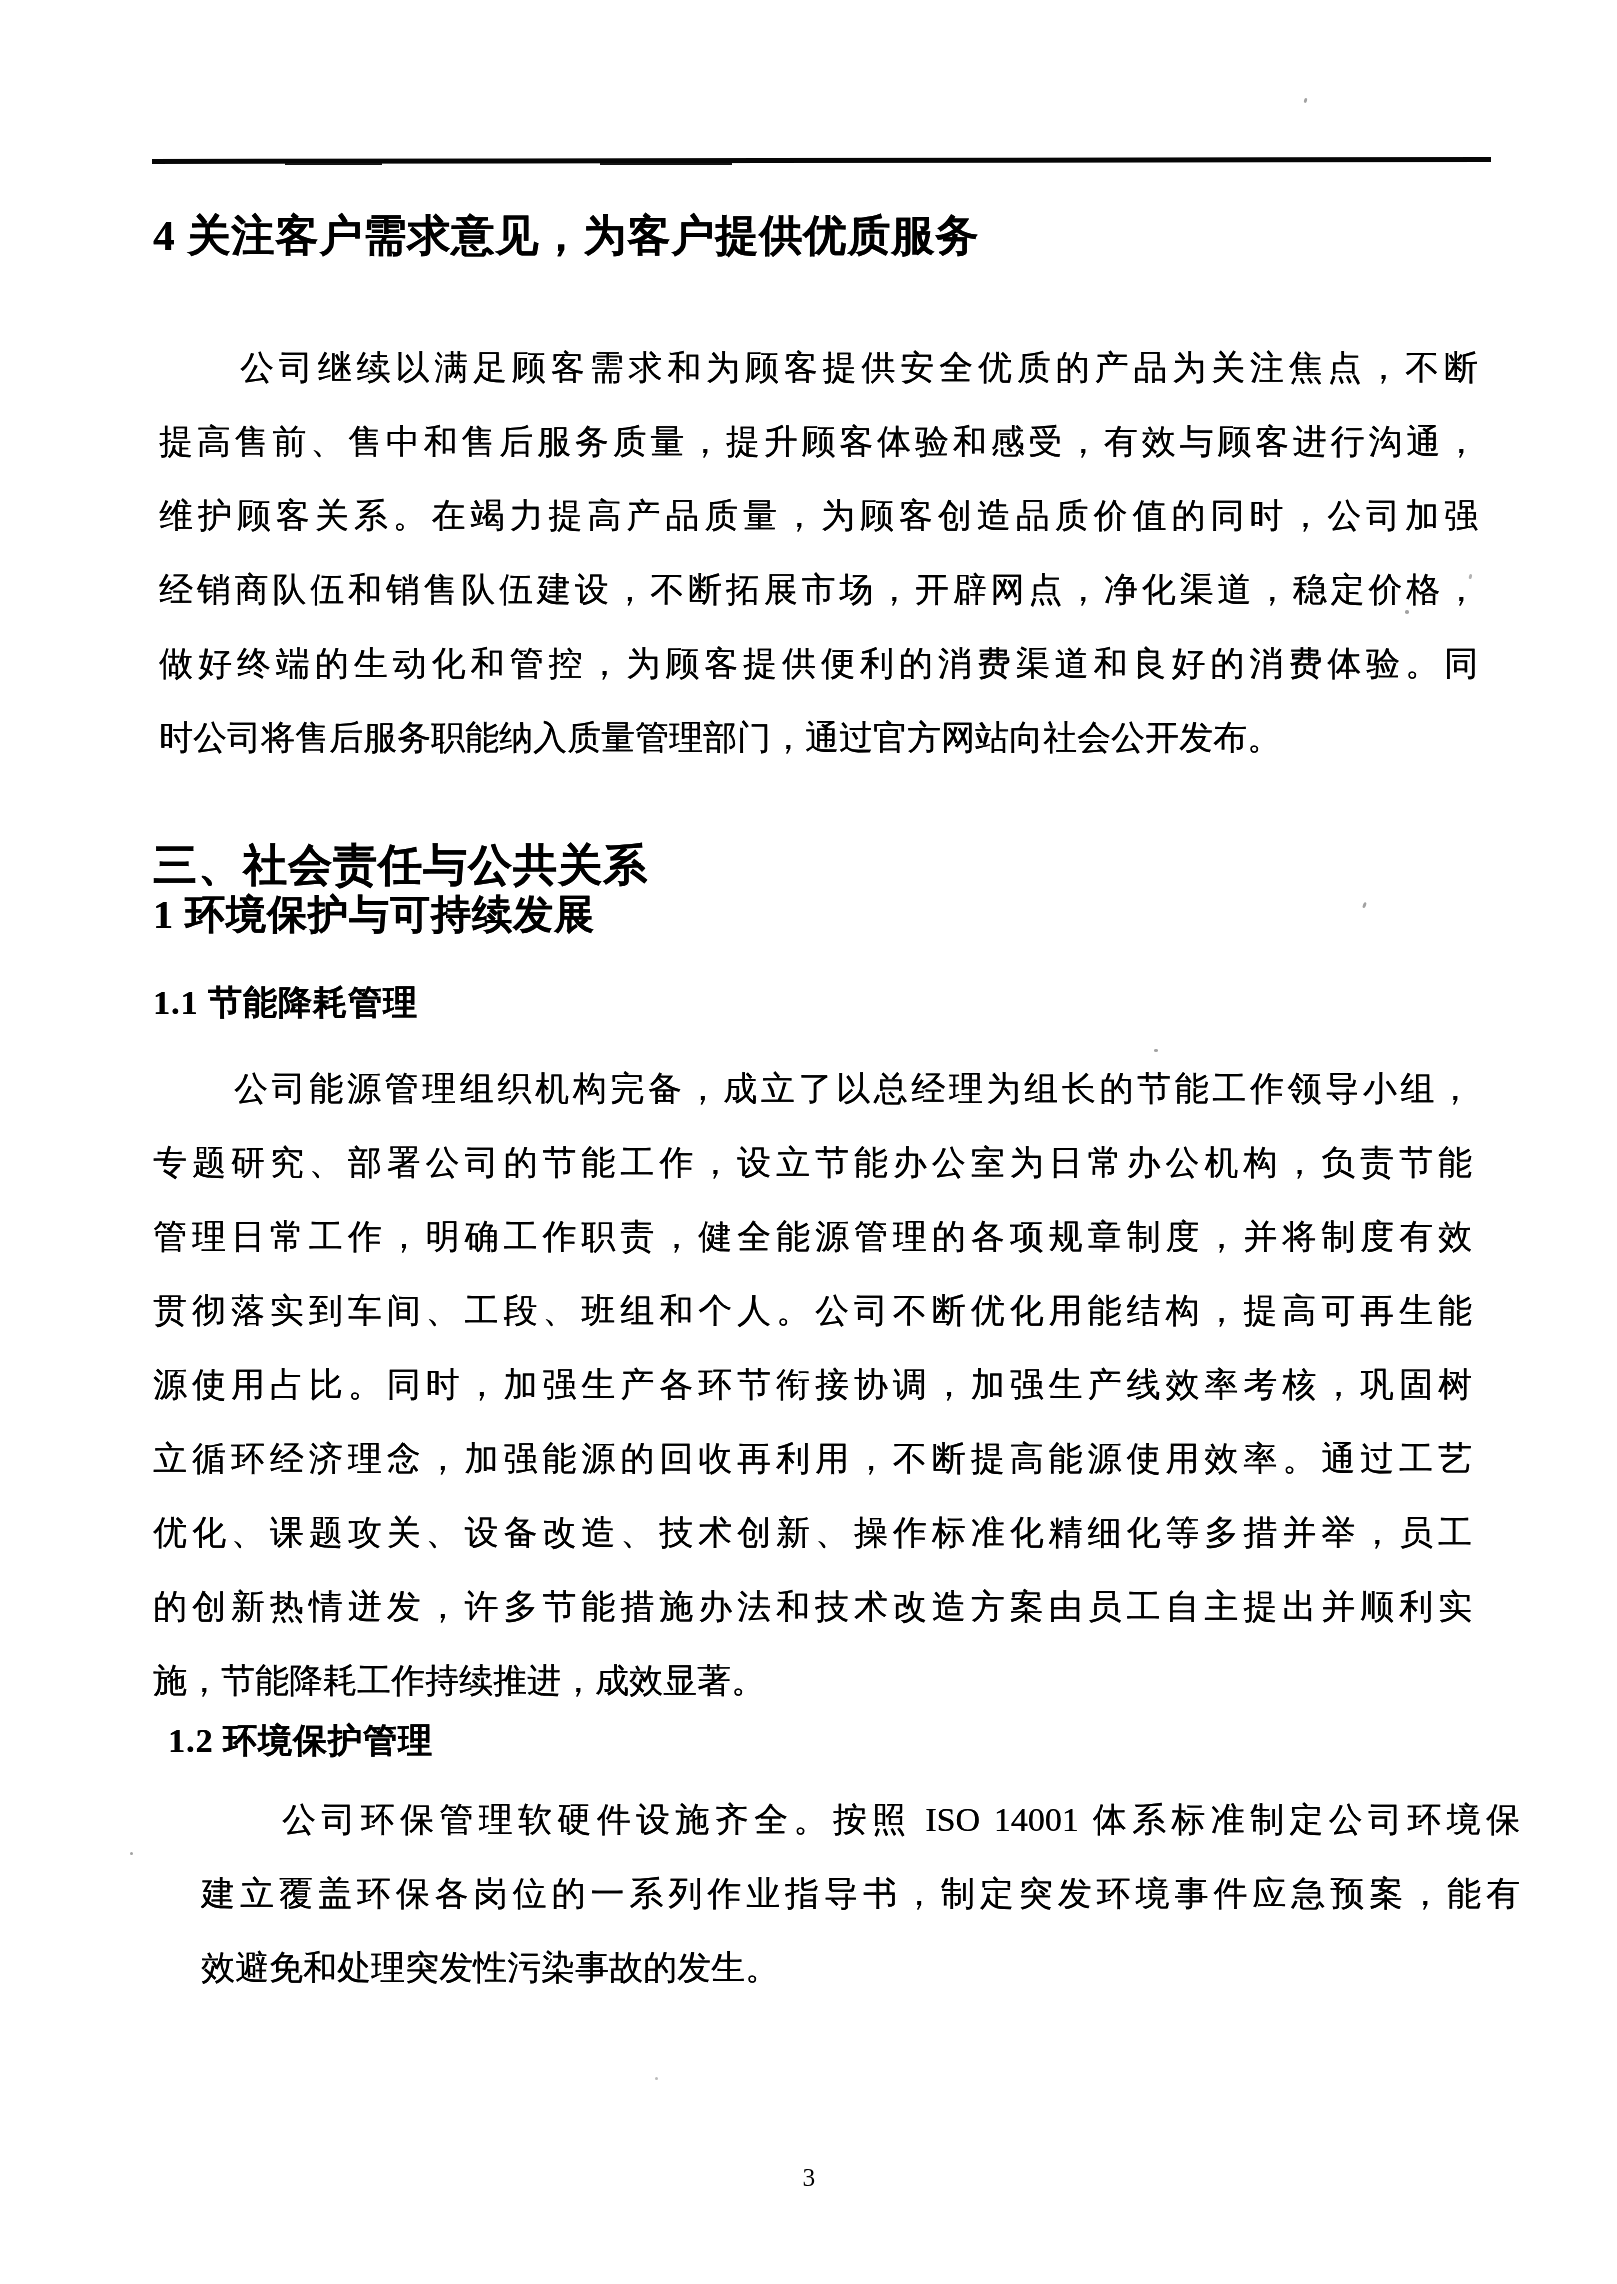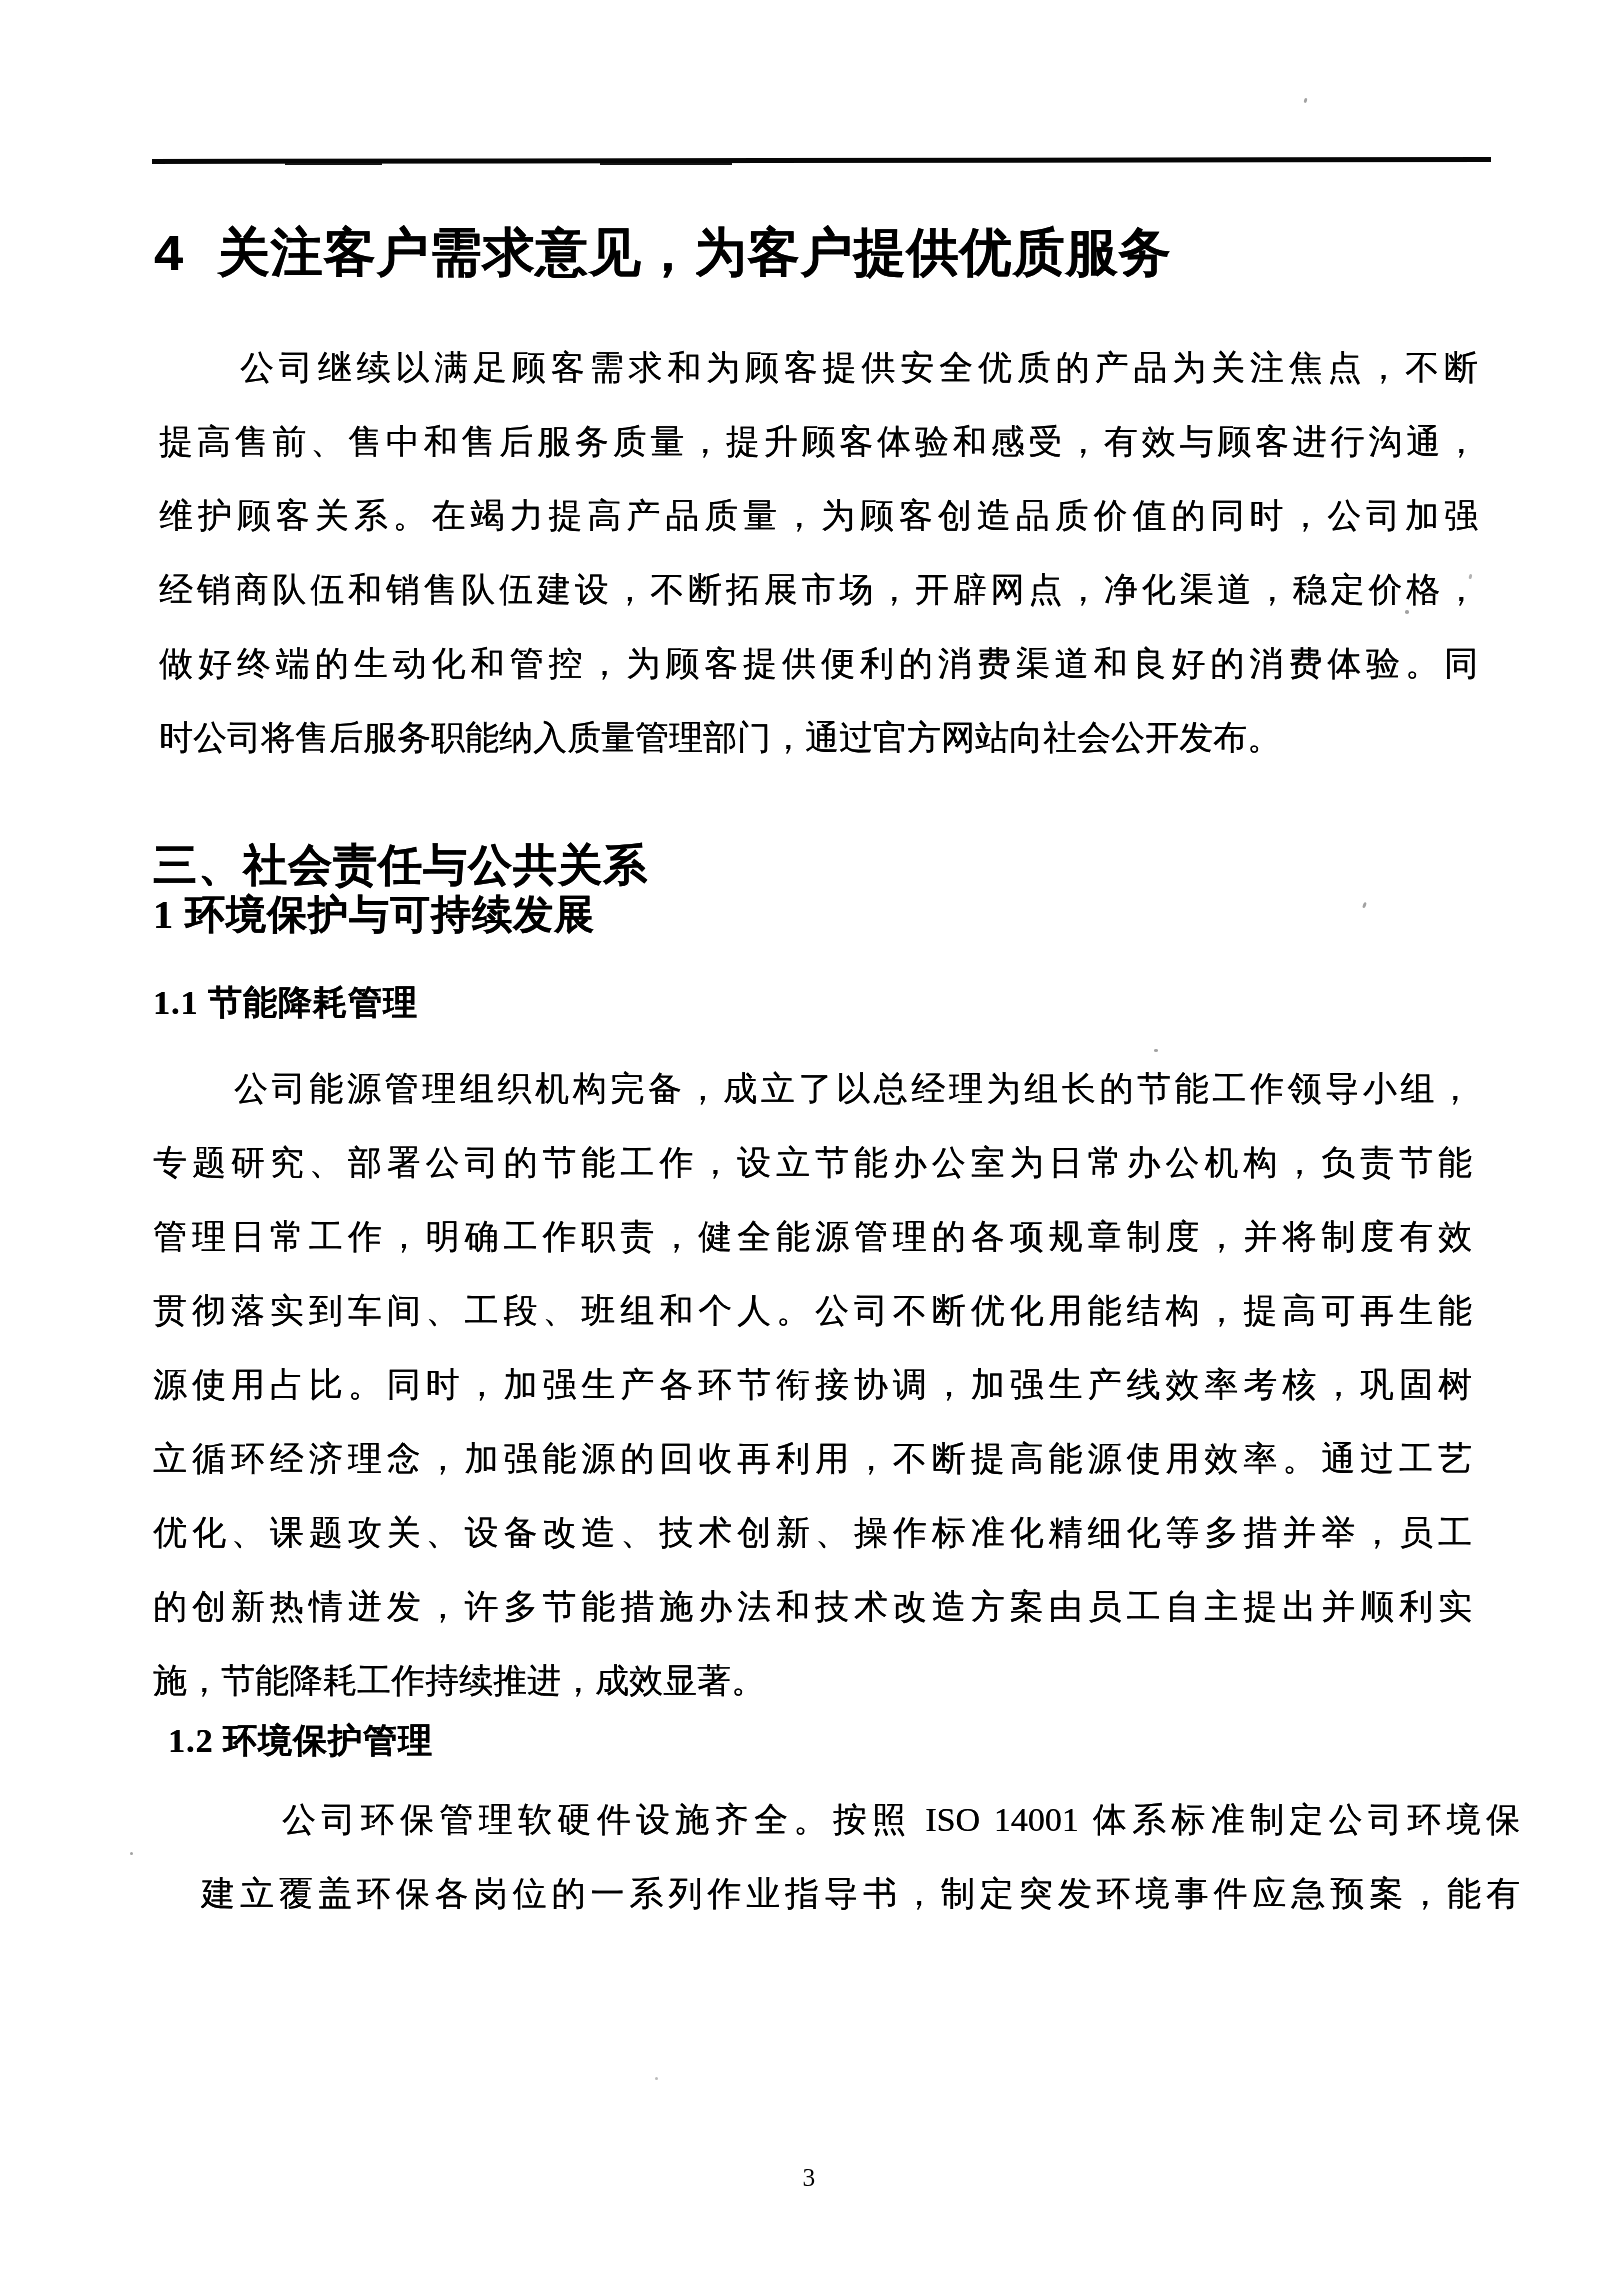--- a/index.html
+++ b/index.html
@@ -23,21 +23,21 @@
   .rule-artifact {
     position:absolute; background:#151515; height:2px;
   }
   .heading {
     position:absolute; left:153px;
     font-weight:bold; line-height:1.12;
     white-space:nowrap;
     letter-spacing:1px;
     text-shadow:0.3px 0 0 #000;
   }
-  .h-sec4 { top:228px;  font-size:52px;font-family:Liberation Mono, monospace; }
+  .h-sec4 { top:212px;  font-size:43px; }
   .h-part3{ top:793px; font-size:44px;margin-top:48px; }
   .h-sub1 { top:893px; font-size:40px; }
   .h-sub11{ top:984px; font-size:34px; }
   .h-sub12{ top:1722px; font-size:34px;margin-left:15px; }
   .para {
     position:absolute; left:153px; width:1319px;
   }
   .pline {
     height:74px; line-height:74px;
     font-size:34px;
@@ -106,20 +106,21 @@
     <div class="pline">优化、课题攻关、设备改造、技术创新、操作标准化精细化等多措并举，员工</div>
     <div class="pline">的创新热情迸发，许多节能措施办法和技术改造方案由员工自主提出并顺利实</div>
     <div class="pline last">施，节能降耗工作持续推进，成效显著。</div>
   </div>
 
   <div class="heading h-sub12">1.2 环境保护管理</div>
 
   <div class="para p3">
     <div class="pline first">公司环保管理软硬件设施齐全。按照 ISO 14001 体系标准制定公司环境保</div>
     <div class="pline">建立覆盖环保各岗位的一系列作业指导书，制定突发环境事件应急预案，能有</div>
+    <div class="pline last">效避免和处理突发性污染事故的发生。</div>
   </div>
 
   <div class="pagenum">3</div>
 
   <div class="speck sp1"></div>
   <div class="speck sp2"></div>
   <div class="speck sp3"></div>
   <div class="speck sp4"></div>
   <div class="speck sp5"></div>
   <div class="speck sp6"></div>

